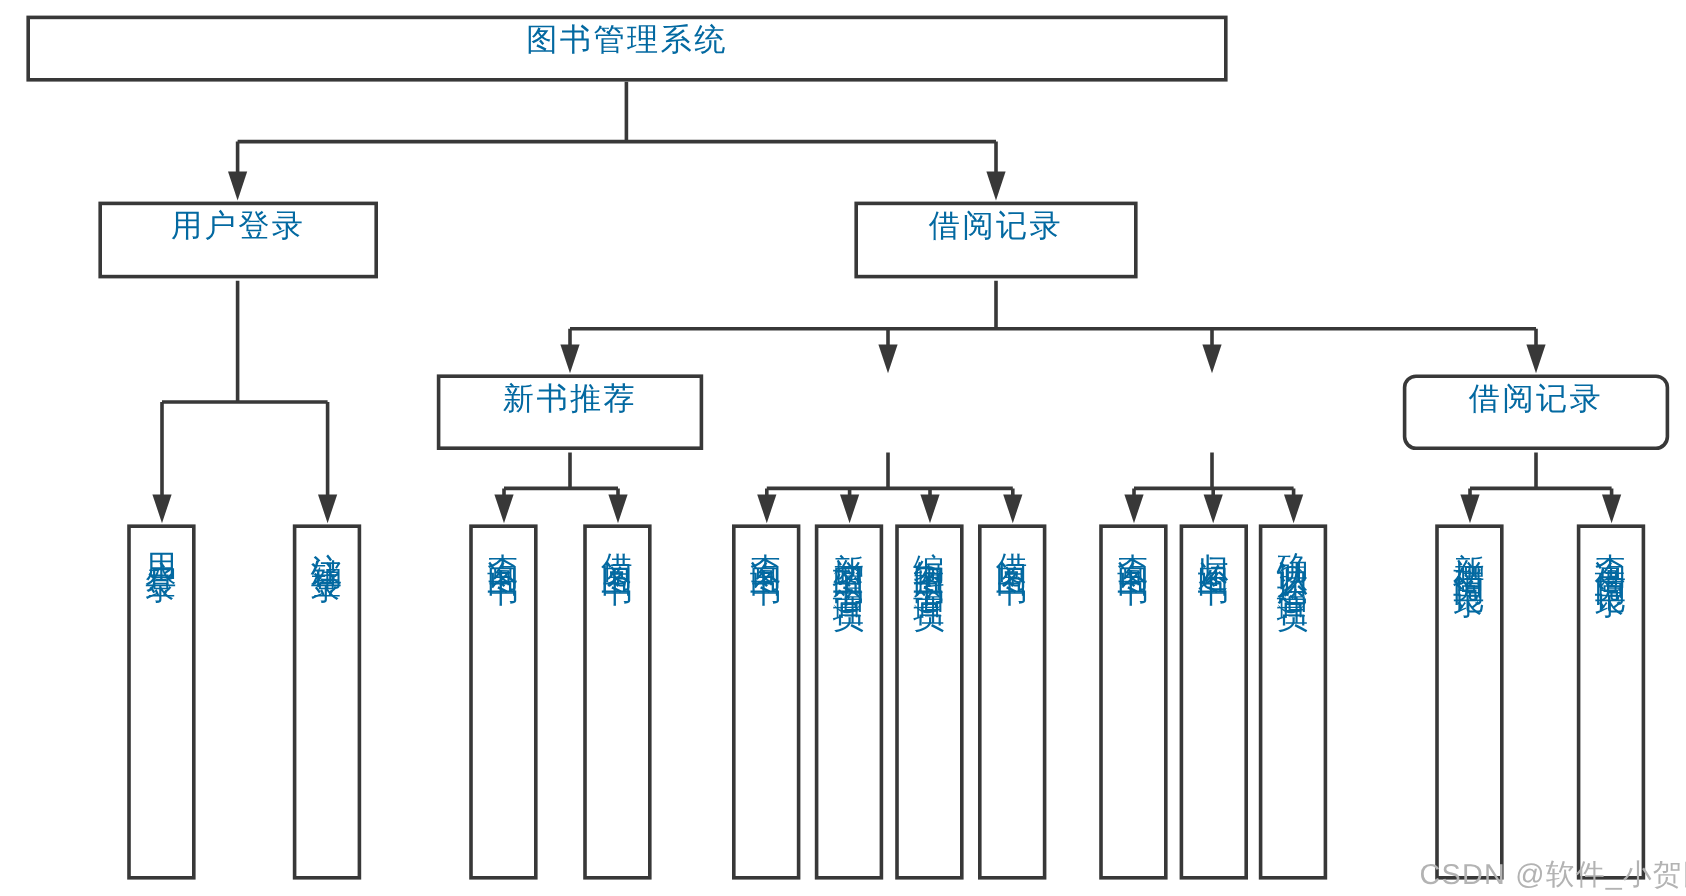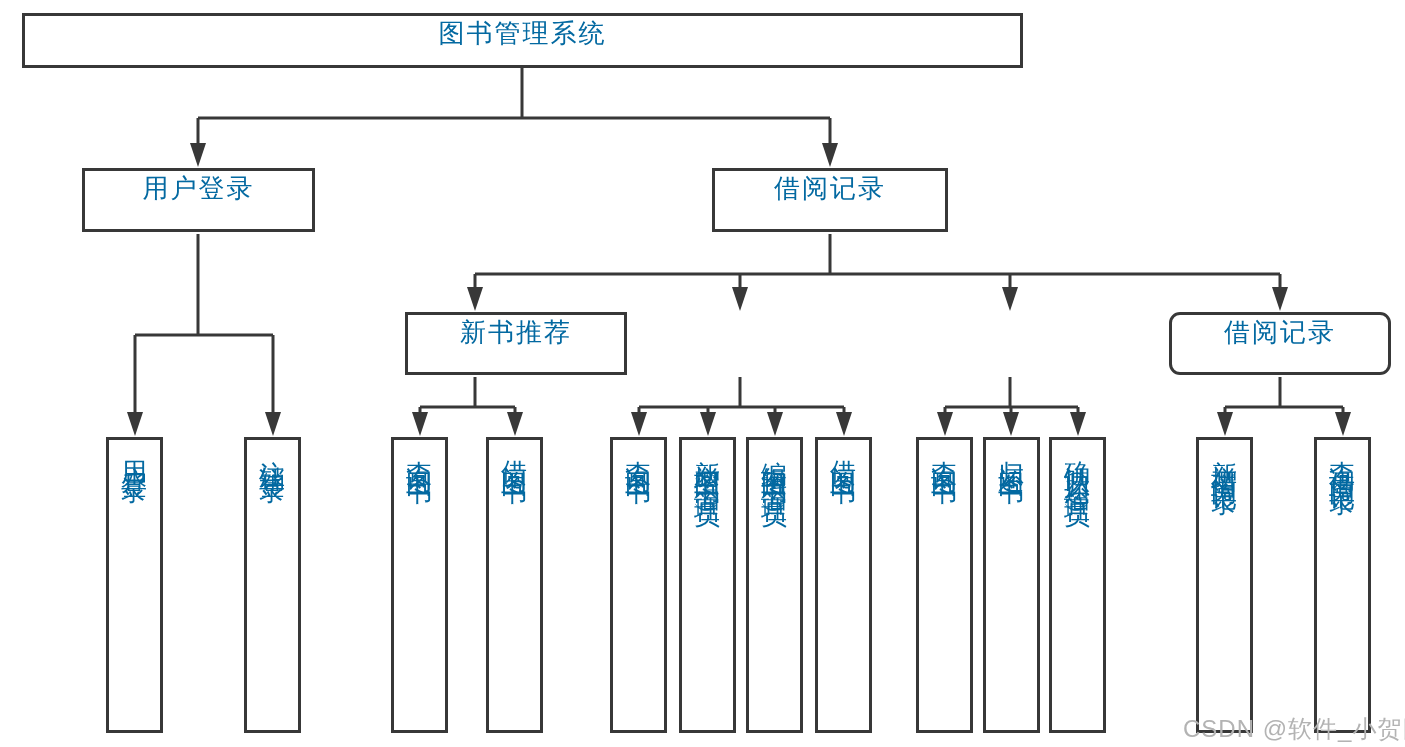--- a/index.html
+++ b/index.html
@@ -18,21 +18,21 @@
     background:#ffffff;
     color:#0369a1;
     display:flex;align-items:flex-start;justify-content:center;
     text-align:center;
   }
   .h-label{font-size:26px;letter-spacing:2px;white-space:nowrap;}
   .node.root{left:22px;top:13px;width:1001px;height:55px;}
   .node.l2a{left:82px;top:168px;width:233px;height:64px;}
   .node.l2b{left:712px;top:168px;width:236px;height:64px;}
   .node.l3{top:312px;width:222px;height:63px;}
-  .l3a{left:364px;margin-left:41px;} .l3b{left:629px;} .l3c{left:899px;} .l3d{left:1169px;border-radius:11px;}
+  .l3a{left:364px;} .l3b{left:629px;} .l3c{left:899px;} .l3d{left:1169px;border-radius:11px;}
   .node.leaf{top:437px;width:57px;height:296px;}
   .leaf span{
     writing-mode:vertical-rl;
     text-orientation:mixed;
     font-size:26px;
     letter-spacing:6px;
     line-height:1;
     white-space:nowrap;
   }
   .lf1{left:106px;} .lf2{left:244px;}

